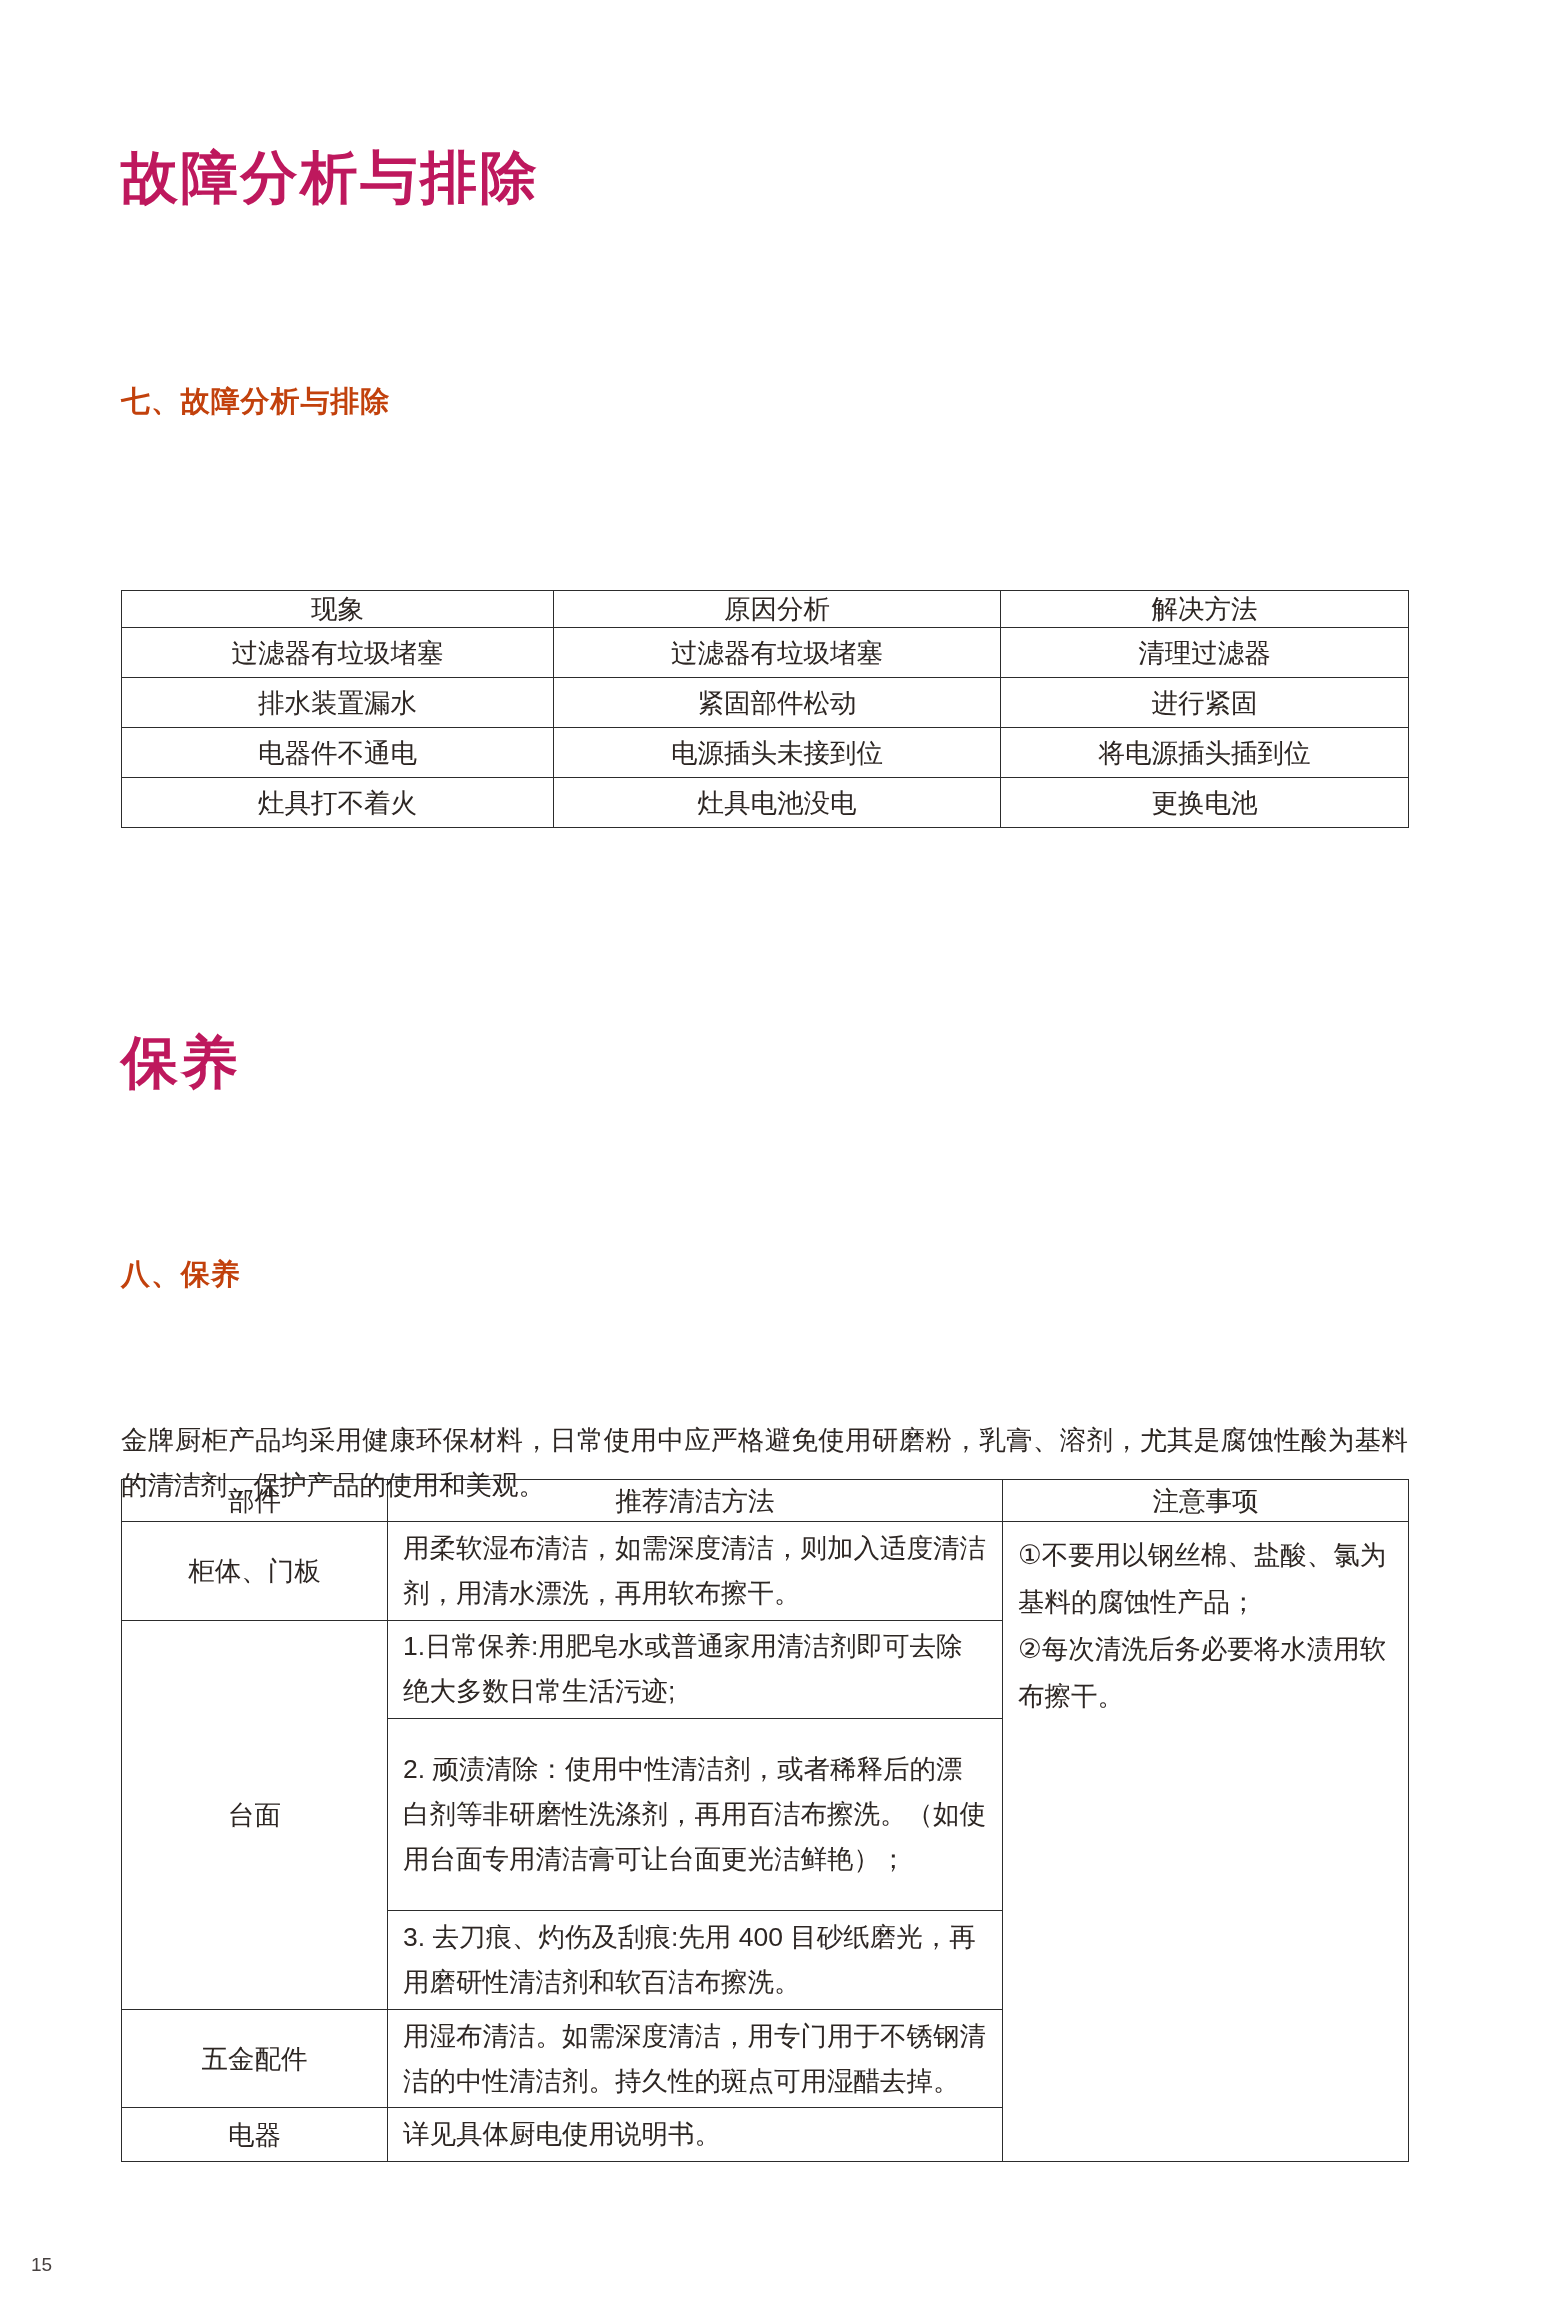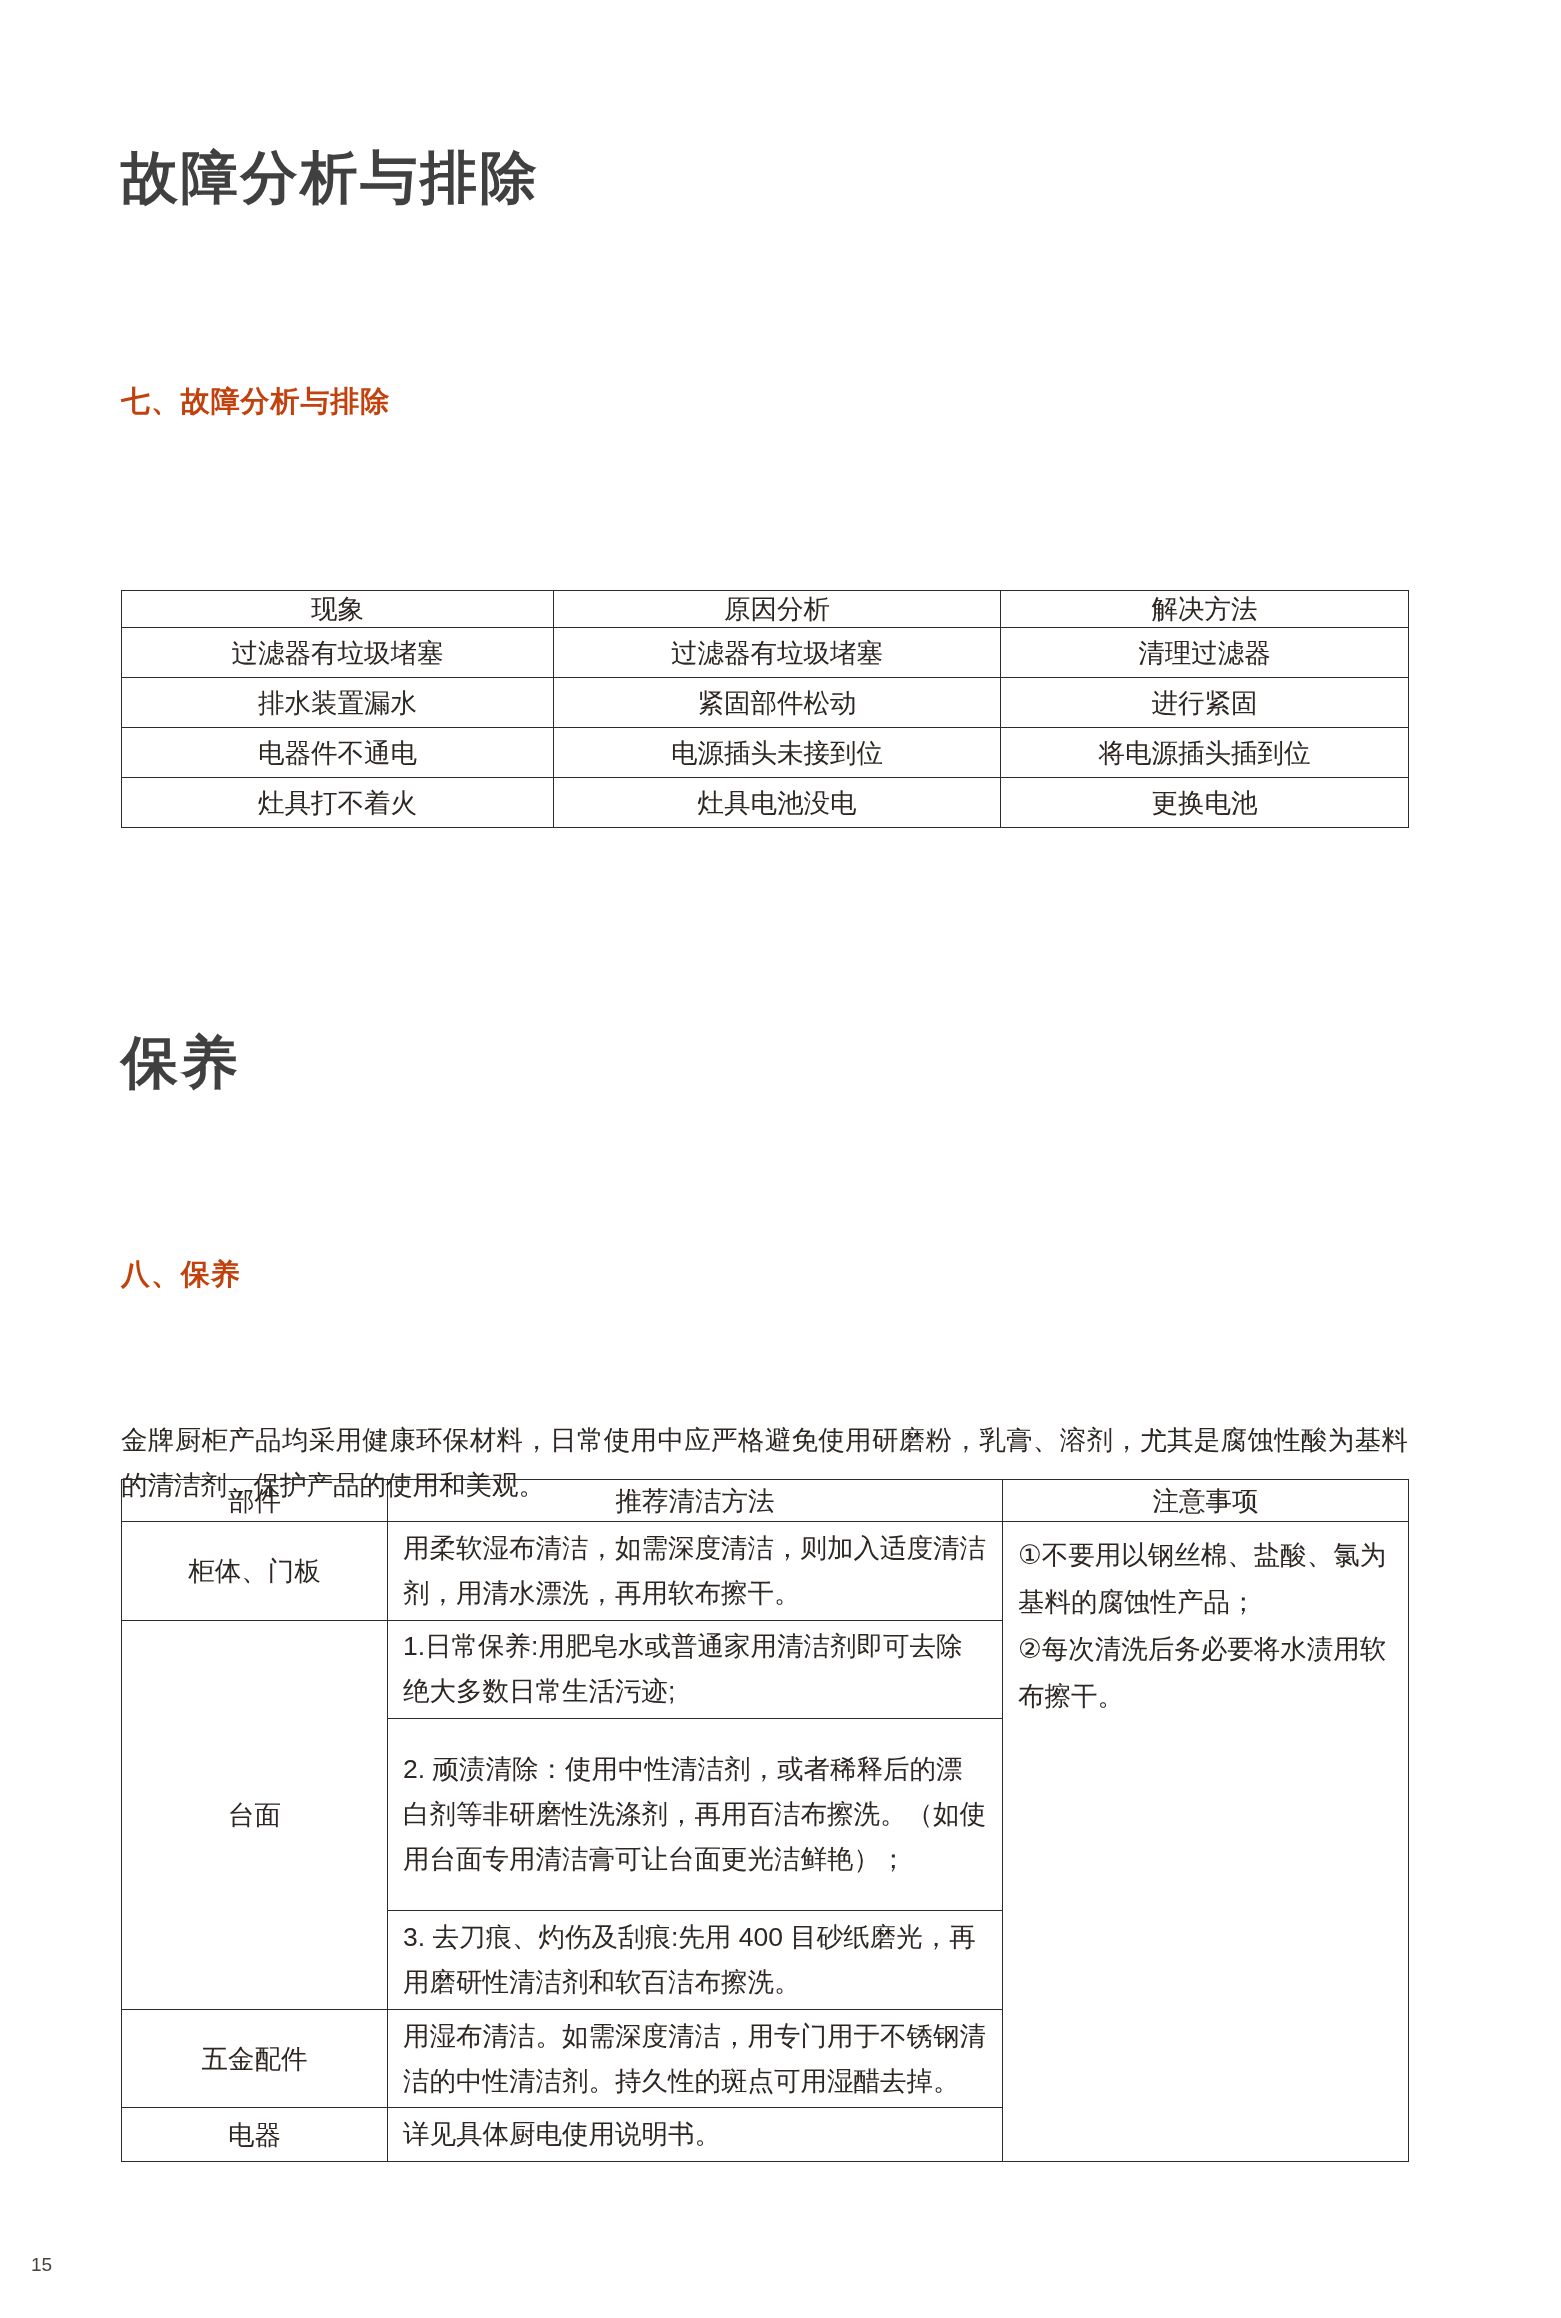--- a/index.html
+++ b/index.html
@@ -17,21 +17,21 @@
     overflow: hidden;
   }
   .doc-title {
     position: absolute;
     left: 121px;
     margin: 0;
     font-size: 57px;
     line-height: 1.05;
     font-weight: bold;
     letter-spacing: 2.8px;
-    color: #404040;
+    color: #be185d;
   }
   #title-troubleshooting { top: 148px; }
   #title-maintenance    { top: 1033px; }
 
   .sub-heading {
     position: absolute;
     left: 121px;
     margin: 0;
     font-size: 29px;
     line-height: 1.2;

